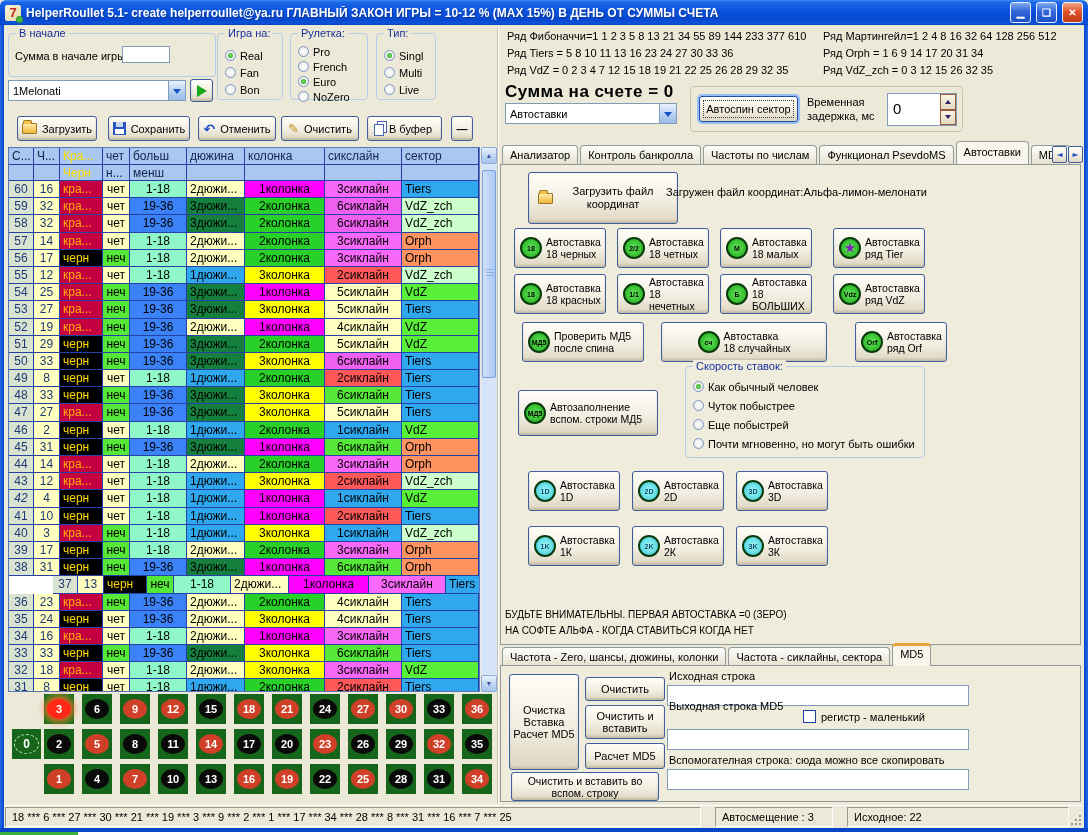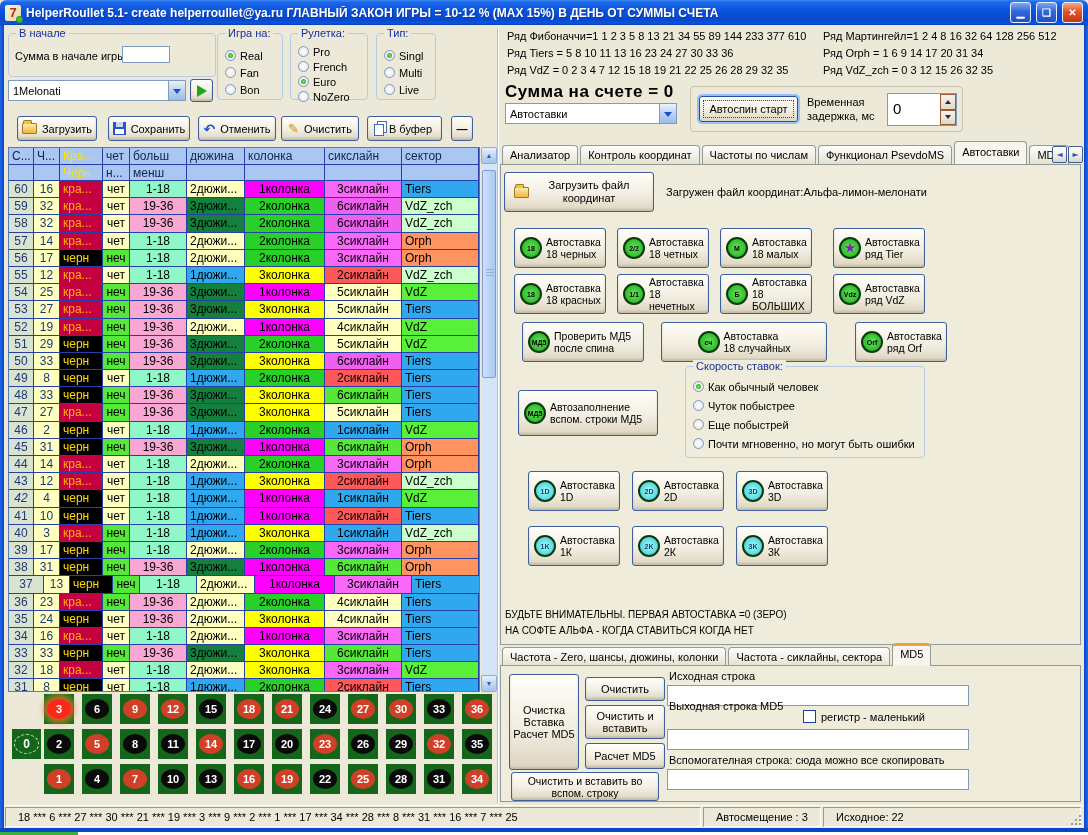--- a/index.html
+++ b/index.html
@@ -52,42 +52,42 @@
 .trow{height:17.2px}
 .tc{flex:none;border-right:1px solid #2740A8;border-bottom:1px solid #2740A8;font-size:12px;line-height:16px;overflow:hidden;white-space:nowrap;padding-left:3px}
 .tc.ctr{text-align:center;padding-left:0}
 .hc{color:#10254F}
 .hc.yel{color:#FFE000}
 .c-spin{background:#D8E4D0;color:#203878}
 .c-num{background:#FFFFC0;color:#203878}
 .c-red{background:#C40040;color:#FFB000}
 .c-black{background:#000;color:#FFD800}
 .c-even{background:#FFFFC0}.c-odd{background:#55E838}
-.c-low{background:#90F8C8}.c-high{background:#f9a8d4}
+.c-low{background:#90F8C8}.c-high{background:#3b82f6}
 .c-d1{background:#30A8F0}.c-d2{background:#FFFFC0}.c-d3{background:#15803d}
 .c-k1{background:#FF00FF}.c-k2{background:#28D028}.c-k3{background:#FFFF00}
 .c-s1{background:#30A8F0}.c-s2{background:#FF5858}.c-s3{background:#FA68FA}
 .c-s45{background:#FFFFC0}.c-s6m{background:#F060F0}.c-s6g{background:#55E838}
 .c-secT{background:#30A8F0}.c-secV{background:#58F038}.c-secZ{background:#CCFFCC}.c-secO{background:#FF9460}
 
 .sb{position:absolute;left:481px;top:147px;width:16px;height:545px;background:#D6E4F7}
 .sbtn{position:absolute;left:0;width:16px;height:17px;background:linear-gradient(180deg,#e8f1fd,#c2d7f3 50%,#a6c4ec);border:1px solid #8FACE0;border-radius:2px;color:#3A5AA8;font-size:7px;text-align:center;line-height:15px;cursor:pointer}
 .sthumb{position:absolute;left:1px;top:23px;width:14px;height:208px;background:linear-gradient(90deg,#cfe0fb,#aac9f2);border:1px solid #7E9CD8;border-radius:2px;cursor:pointer}
 .sthumb::after{content:"";position:absolute;left:3px;top:98px;width:8px;height:7px;background:repeating-linear-gradient(180deg,#90aede 0 1px,transparent 1px 3px)}
 
 .bcell{position:absolute;width:30px;height:30px;background:#15661A;display:flex;align-items:center;justify-content:center;cursor:pointer}
 .chip{width:24px;height:20px;border-radius:50%;display:flex;align-items:center;justify-content:center;color:#fff;font-size:11px;font-weight:bold}
 .chip.red{background:#D04028}.chip.black{background:#0A0A0A}
 .bcell.hl{background:radial-gradient(circle,#8CD850 5%,#2F8A22 65%,#15661A)}
 .bcell.hl .chip{background:#FF2818;box-shadow:0 0 7px 2px #ff4a20}
 .zcell{position:absolute;left:12px;top:729px;width:29px;height:30px;background:#15661A;display:flex;align-items:center;justify-content:center;cursor:pointer}
 .zchip{width:25px;height:20px;border:1px dashed #cfe8c0;border-radius:50%;color:#fff;font-size:12px;font-weight:bold;display:flex;align-items:center;justify-content:center}
 
 .status{position:absolute;left:4px;top:805px;width:1080px;height:23px;background:#ECE9D8;border-top:1px solid #fff;display:flex;align-items:stretch;padding:1px}
-.sp{border:1px solid;border-color:#9C9A87 #FFF #FFF #9C9A87;margin-right:2px;padding:3px 6px 0 12px;font-size:11px;white-space:nowrap;overflow:hidden}
+.sp{border:1px solid;border-color:#9C9A87 #FFF #FFF #9C9A87;margin-right:14px;padding:3px 6px 0 6px;font-size:11px;white-space:nowrap;overflow:hidden}
 .grip{position:absolute;right:2px;bottom:2px;width:12px;height:12px;background:
  radial-gradient(circle at 10px 10px,#999 1.2px,transparent 1.5px),
  radial-gradient(circle at 6px 10px,#999 1.2px,transparent 1.5px),
  radial-gradient(circle at 10px 6px,#999 1.2px,transparent 1.5px),
  radial-gradient(circle at 2px 10px,#999 1.2px,transparent 1.5px),
  radial-gradient(circle at 6px 6px,#999 1.2px,transparent 1.5px),
  radial-gradient(circle at 10px 2px,#999 1.2px,transparent 1.5px)}
 
 .info{position:absolute;font-size:11px;white-space:nowrap}
 .balance{position:absolute;left:505px;top:82px;font-size:17px;font-weight:bold;letter-spacing:.5px}
@@ -507,21 +507,21 @@
           <div class="tc c-num ctr" style="width: 26px;">31</div>
           <div class="tc c-black" style="width: 43px;">черн</div>
           <div class="tc c-odd ctr" style="width: 27px;">неч</div>
           <div class="tc c-high ctr" style="width: 57px;">19-36</div>
           <div class="tc c-d3" style="width: 58px;">3дюжи...</div>
           <div class="tc c-k1 ctr" style="width: 80px;">1колонка</div>
           <div class="tc c-s6g ctr" style="width: 77px;">6сиклайн</div>
           <div class="tc c-secO" style="width: 77px;">Orph</div>
         </div>
         <div class="trow">
-          <div class="tc c-spin ctr" style="width: 35px;">37</div>
+          <div class="tc c-spin ctr" style="width: 25px; margin-left: 44px;">37</div>
           <div class="tc c-num ctr" style="width: 26px;">13</div>
           <div class="tc c-black" style="width: 43px;">черн</div>
           <div class="tc c-odd ctr" style="width: 27px;">неч</div>
           <div class="tc c-low ctr" style="width: 57px;">1-18</div>
           <div class="tc c-d2" style="width: 58px;">2дюжи...</div>
           <div class="tc c-k1 ctr" style="width: 80px;">1колонка</div>
           <div class="tc c-s3 ctr" style="width: 77px;">3сиклайн</div>
           <div class="tc c-secT" style="width: 77px;">Tiers</div>
         </div>
         <div class="trow">
@@ -723,52 +723,52 @@
   <div class="balance" style="top: 82px; left: 505px;">Сумма на счете = 0</div>
   <div class="combo" style="left:505px;top:103px;width:172px;height:21px">
     <span>Автоставки</span>
     <span class="dd">
           <i></i>
         </span>
   </div>
 
   <div class="groupbox" style="left:690px;top:86px;width:273px;height:46px;border-color:#C8C4B0">
     <div class="xpbtn focusbtn" style="left:8px;top:9px;width:99px;height:26px">
-          <span>Автоспин старт</span>
+          <span>Автоспин сектор</span>
         </div>
     <div style="position:absolute;left:116px;top:8px;font-size:11px;line-height:14px">
       <div>Временная</div>
           <div>задержка, мс</div>
     </div>
     <div class="spinner">
       <span class="spinval">0</span>
       <span class="spbtns">
         <span class="spb up">
               <i></i>
             </span>
         <span class="spb dn">
               <i></i>
             </span>
       </span>
     </div>
   </div>
 
   <div class="tabs" style="left:502px;top:143px">
         <span class="tab">Анализатор</span>
-        <span class="tab">Контроль координат</span>
+        <span class="tab">Контроль банкролла</span>
         <span class="tab">Частоты по числам</span>
         <span class="tab">Функционал PsevdoMS</span>
         <span class="tab active">Автоставки</span>
         <span class="tab">MD5</span>
       </div>
   <span class="tabarrow" style="left:1052px;top:146px">◄</span>
   <span class="tabarrow" style="left:1068px;top:146px">►</span>
   <div class="pane" style="left:500px;top:164px;width:581px;height:481px"></div>
 
-  <div class="xpbtn loadbtn" style="left:504px;top:172px;width:150px;height:40px">
+  <div class="xpbtn loadbtn" style="left:528px;top:172px;width:150px;height:52px">
     <span class="ic-folder"></span>
     <span style="white-space:normal;width:110px;text-align:center">Загрузить файл координат</span>
   </div>
   <div class="info" style="left:666px;top:186px">Загружен файл координат:Альфа-лимон-мелонати</div>
 
   <div class="btnrow" id="row1" style="left:514px;top:228px">
         <div class="abtn">
           <span class="aicon g">18</span>
           <span class="albl">Автоставка<br>18 черных</span>
         </div>

